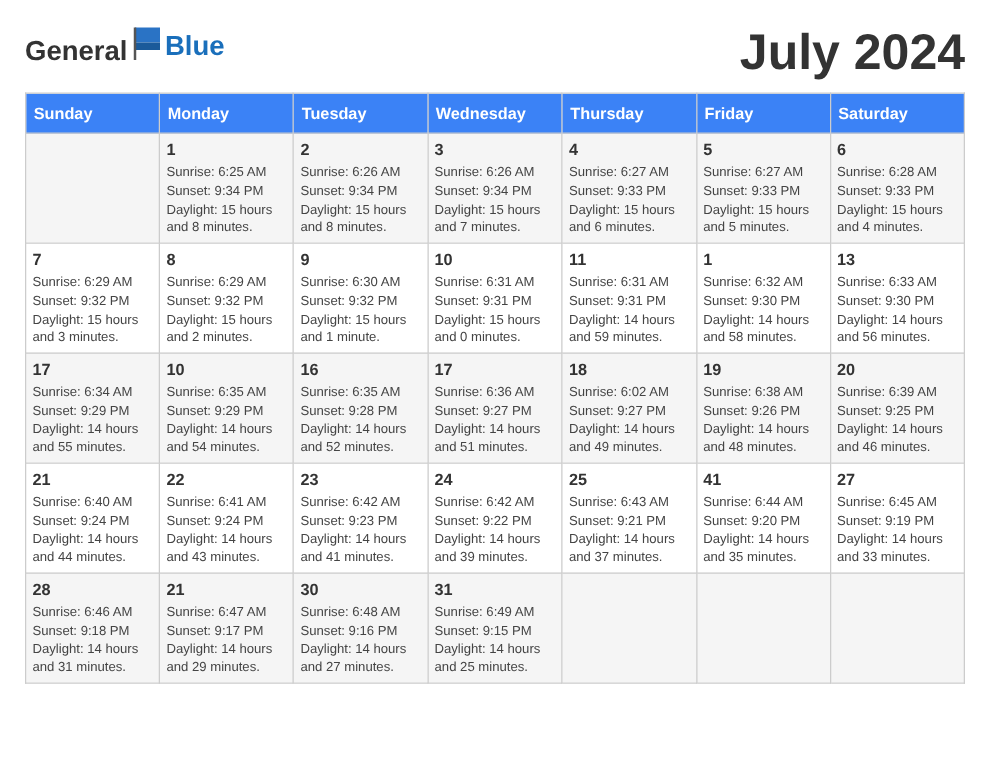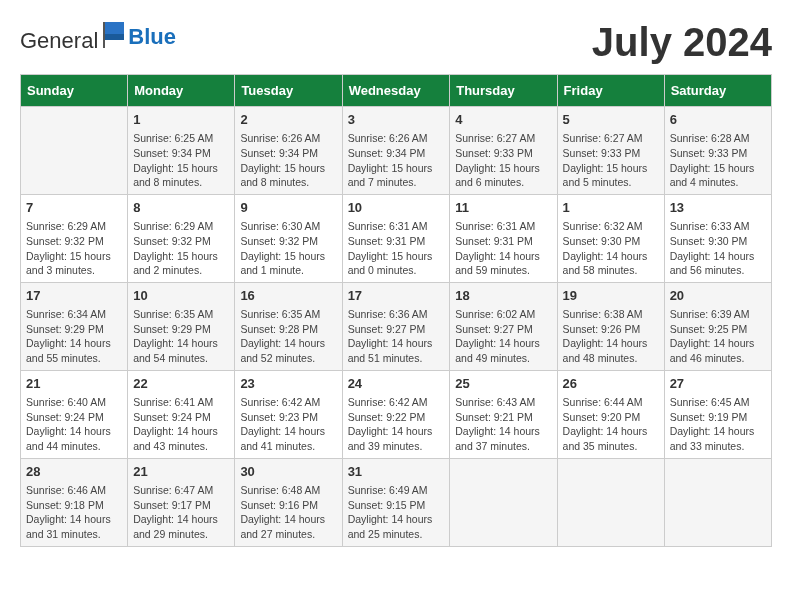--- a/index.html
+++ b/index.html
@@ -15,21 +15,21 @@
       justify-content: space-between;
       align-items: flex-start;
       margin-bottom: 10px;
     }
     .logo {
       display: flex;
       align-items: center;
     }
     .logo-text-general {
       font-size: 22px;
-      font-weight: normal;
+      font-weight: bold;
       color: #333;
     }
     .logo-text-blue {
       font-size: 22px;
       font-weight: bold;
       color: #1a6fbb;
     }
     .logo-icon {
       width: 28px;
       height: 28px;
@@ -48,21 +48,21 @@
       font-size: 16px;
       color: #333;
       font-weight: bold;
     }
     table {
       width: 100%;
       border-collapse: collapse;
       font-size: 11px;
     }
     thead tr th {
-      background-color: #15803d;
+      background-color: #3b82f6;
       color: #fff;
       padding: 8px 6px;
       text-align: left;
       font-size: 13px;
       font-weight: bold;
       border: 1px solid #ccc;
     }
     tbody tr td {
       vertical-align: top;
       border: 1px solid #ccc;
@@ -301,21 +301,21 @@
 and 39 minutes.</div>
         </td>
         <td>
           <span class="day-number">25</span>
           <div class="cell-content" style="white-space: pre-line;">Sunrise: 6:43 AM
 Sunset: 9:21 PM
 Daylight: 14 hours
 and 37 minutes.</div>
         </td>
         <td>
-          <span class="day-number">26</span>
+          <span class="day-number">41</span>
           <div class="cell-content" style="white-space: pre-line;">Sunrise: 6:44 AM
 Sunset: 9:20 PM
 Daylight: 14 hours
 and 35 minutes.</div>
         </td>
         <td>
           <span class="day-number">27</span>
           <div class="cell-content" style="white-space: pre-line;">Sunrise: 6:45 AM
 Sunset: 9:19 PM
 Daylight: 14 hours

